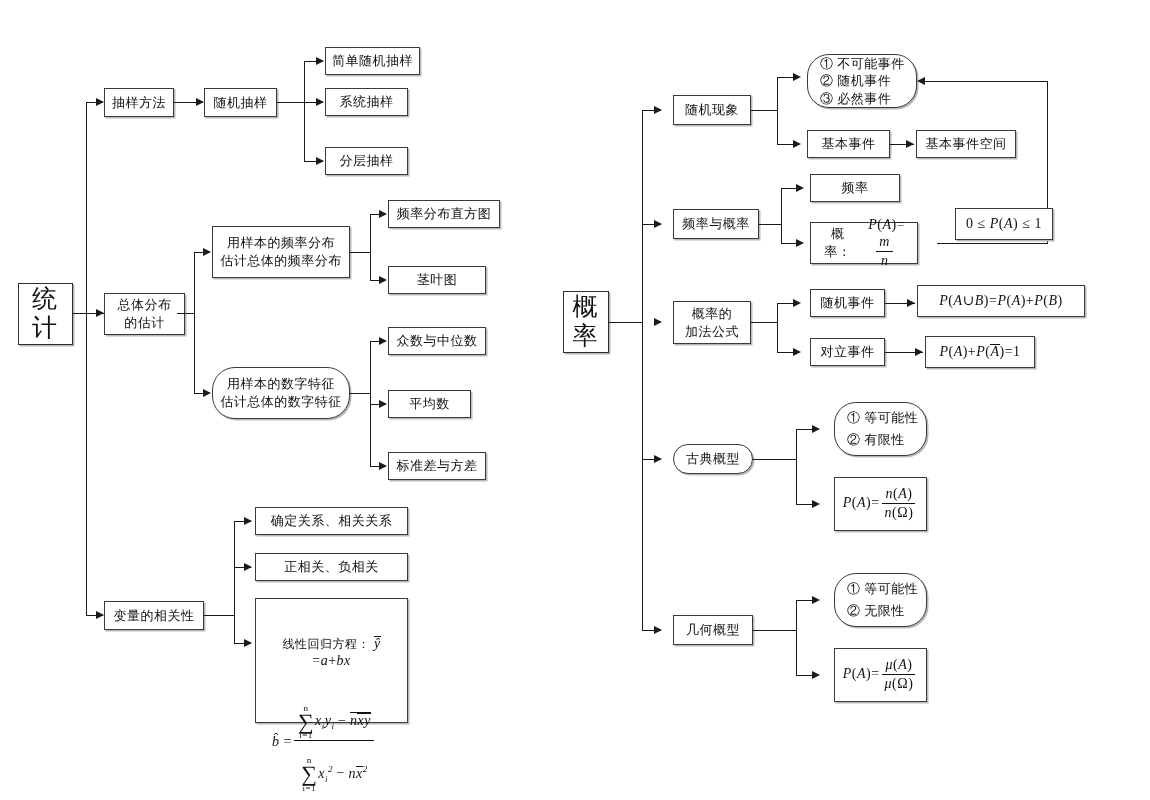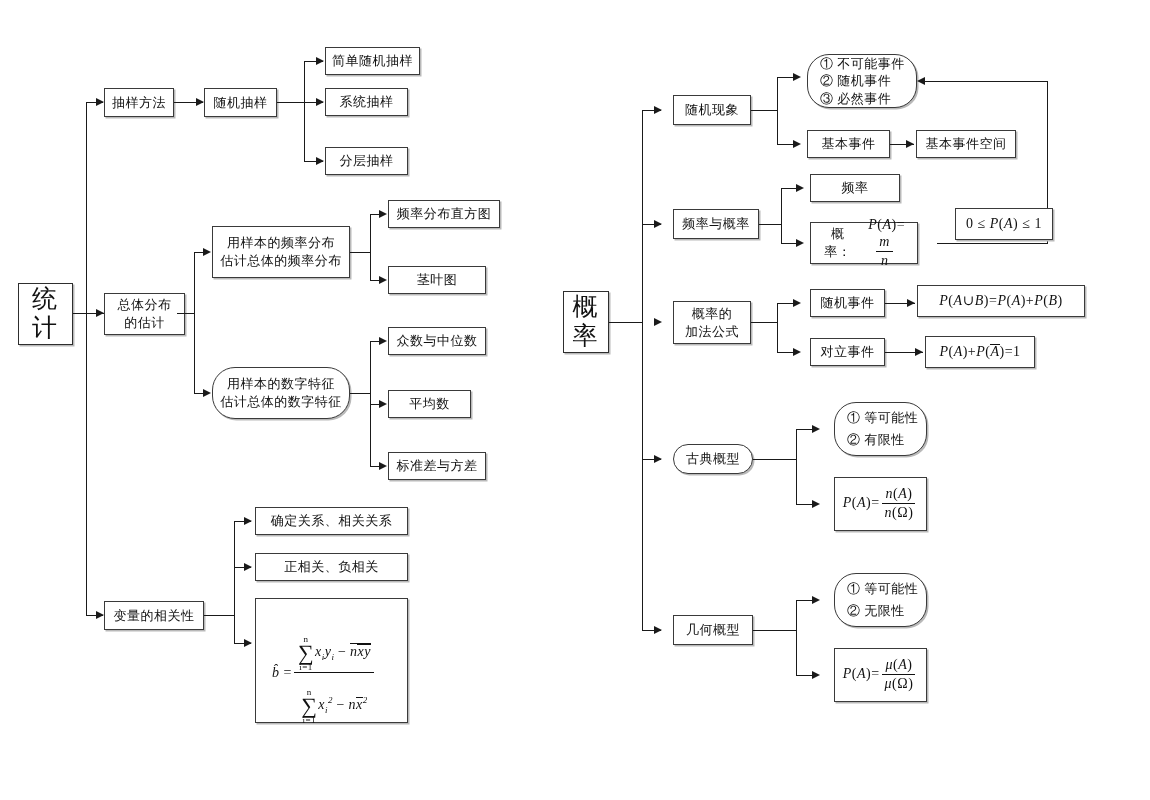--- a/index.html
+++ b/index.html
@@ -188,20 +188,23 @@
   <div class="h" style="left:234px;top:567px;width:17px;"></div>
   <div class="ar" style="left:244px;top:563px;"></div>
   <div class="h" style="left:234px;top:643px;width:17px;"></div>
   <div class="ar" style="left:244px;top:639px;"></div>
 
   <div class="box" style="left:255px;top:553px;width:153px;height:28px;">正相关、负相关</div>
   <div class="box" style="left:255px;top:507px;width:153px;height:28px;">确定关系、相关关系</div>
 
   <div class="box formulabox" style="left:255px;top:598px;width:153px;height:125px;align-items:flex-start;">
     <div class="reg-inner">
+      <div class="reg-title">
+        <span>线性回归方程：</span><span class="m">&nbsp;<span class="ovl">ŷ</span><span class="mr">=</span>a<span class="mr">+</span>bx</span>
+      </div>
       <div class="eqrow" style="margin-left:4px;">
         <span class="m">b̂&nbsp;<span class="mr">=</span></span>
         <span class="frac">
           <span class="num">
             <span class="sumblk">
               <span>n</span>
               <span class="big">∑</span>
               <span>i=1</span>
             </span><span class="m">x<span class="sub">i</span>y<span class="sub">i</span></span> <span class="m mr">−</span> <span class="m"><span class="ovl">n<span class="ovl">x</span><span class="ovl">y</span></span></span>
           </span>

